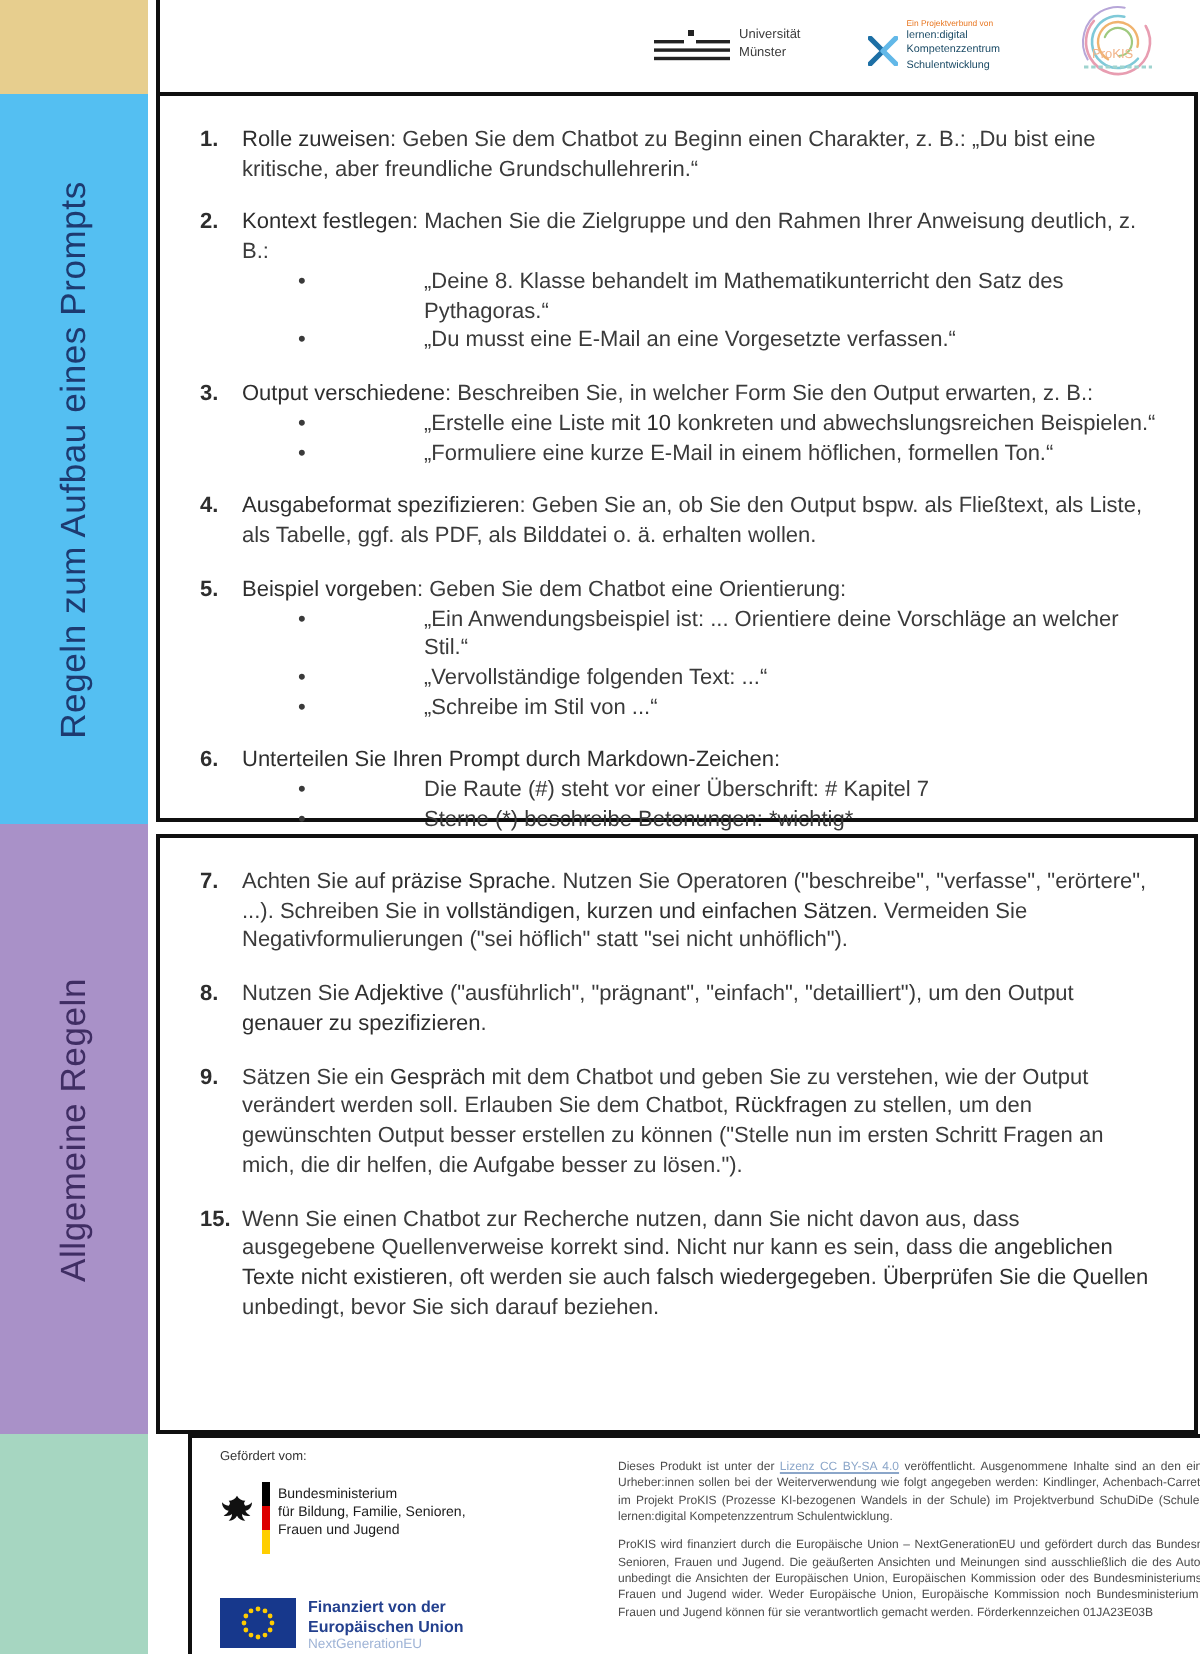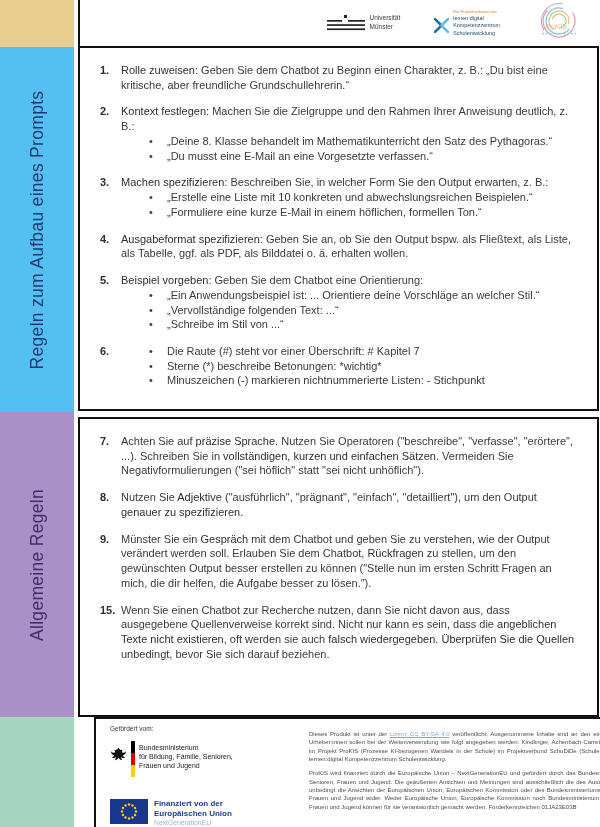--- a/index.html
+++ b/index.html
@@ -25,21 +25,21 @@
   .box2{top:417px;height:300px;}
   .footer-box{position:absolute;left:78px;top:717px;width:557px;height:110px;box-sizing:border-box;
               border-left:2px solid #101010;border-top:2px solid #101010;border-right:2px solid #101010;
               background:#fff;margin-left:16px;}
   
   .rule-item{display:flex;margin-bottom:12px;}
   .rule-num{flex:none;width:21px;font-weight:bold;color:#2e2e2e;}
   .rule-body{flex:1;padding-right:2px;}
   .bullet-line{display:flex;margin-left:28px;}
   .bullet-dot{flex:none;width:18px;}
-  .bullet-text{flex:1;}
+  .bullet-text{flex:1;margin-left:45px;}
   b{font-weight:normal;color:#2e2e2e;}
   
   .uni-logo{display:flex;align-items:center;gap:5px;}
   .uni-text{font-size:6.5px;line-height:1.35;color:#3c3c3c;}
   .lernen-logo{display:flex;flex-direction:column;}
   .lernen-pre{font-size:4.2px;color:#e87722;margin-left:19px;margin-bottom:1px;}
   .lernen-row{display:flex;align-items:center;gap:4px;}
   .lernen-text{font-size:5.4px;line-height:1.3;color:#1b4b66;}
   .prokis-wrap{position:relative;width:50px;height:44px;}
   
@@ -126,21 +126,21 @@
         <div class="rule-body"><b>Kontext festlegen</b><span>: Machen Sie die Zielgruppe und den Rahmen Ihrer Anweisung deutlich, z. B.:</span><div class="bullet-line">
             <div class="bullet-dot">•</div>
             <div class="bullet-text"><span>„Deine 8. Klasse behandelt im Mathematikunterricht den Satz des Pythagoras.“</span></div>
           </div><div class="bullet-line">
             <div class="bullet-dot">•</div>
             <div class="bullet-text"><span>„Du musst eine E-Mail an eine Vorgesetzte verfassen.“</span></div>
           </div></div>
       </div>
       <div class="rule-item">
         <div class="rule-num">3.</div>
-        <div class="rule-body"><b>Machen spezifizieren</b><span>: Beschreiben Sie, in welcher Form Sie den Output erwarten, z. B.:</span><div class="bullet-line">
+        <div class="rule-body"><b>Output verschiedene</b><span>: Beschreiben Sie, in welcher Form Sie den Output erwarten, z. B.:</span><div class="bullet-line">
             <div class="bullet-dot">•</div>
             <div class="bullet-text"><span>„Erstelle eine Liste mit </span><b>10</b><span> konkreten und abwechslungsreichen Beispielen.“</span></div>
           </div><div class="bullet-line">
             <div class="bullet-dot">•</div>
             <div class="bullet-text"><span>„Formuliere eine kurze E-Mail in einem höflichen, formellen Ton.“</span></div>
           </div></div>
       </div>
       <div class="rule-item">
         <div class="rule-num">4.</div>
         <div class="rule-body"><b>Ausgabeformat spezifizieren</b><span>: Geben Sie an, ob Sie den Output bspw. als Fließtext, als Liste, als Tabelle, ggf. als PDF, als Bilddatei o. ä. erhalten wollen.</span></div>
@@ -153,21 +153,21 @@
           </div><div class="bullet-line">
             <div class="bullet-dot">•</div>
             <div class="bullet-text"><span>„Vervollständige folgenden Text: ...“</span></div>
           </div><div class="bullet-line">
             <div class="bullet-dot">•</div>
             <div class="bullet-text"><span>„Schreibe im Stil von ...“</span></div>
           </div></div>
       </div>
       <div class="rule-item">
         <div class="rule-num">6.</div>
-        <div class="rule-body"><div class="bullet-line">
+        <div class="rule-body"><b>Unterteilen Sie Ihren Prompt durch Markdown-Zeichen:</b><div class="bullet-line">
             <div class="bullet-dot">•</div>
             <div class="bullet-text"><span>Die Raute (#) steht vor einer Überschrift: # Kapitel 7</span></div>
           </div><div class="bullet-line">
             <div class="bullet-dot">•</div>
             <div class="bullet-text"><span>Sterne (*) beschreibe Betonungen: *wichtig*</span></div>
           </div><div class="bullet-line">
             <div class="bullet-dot">•</div>
             <div class="bullet-text"><span>Minuszeichen (-) markieren nichtnummerierte Listen: - Stichpunkt</span></div>
           </div></div>
       </div>
@@ -177,21 +177,21 @@
       <div class="rule-item">
         <div class="rule-num">7.</div>
         <div class="rule-body"><span>Achten Sie auf </span><b>präzise Sprache</b><span>. Nutzen Sie Operatoren ("beschreibe", "verfasse", "erörtere", ...). Schreiben Sie in </span><b>vollständigen, kurzen und einfachen Sätzen.</b><span> Vermeiden Sie Negativformulierungen ("sei höflich" statt "sei nicht unhöflich").</span></div>
       </div>
       <div class="rule-item">
         <div class="rule-num">8.</div>
         <div class="rule-body"><span>Nutzen Sie </span><b>Adjektive</b><span> ("ausführlich", "prägnant", "einfach", "detailliert"), um den Output </span><b>genauer zu spezifizieren</b><span>.</span></div>
       </div>
       <div class="rule-item">
         <div class="rule-num">9.</div>
-        <div class="rule-body"><span>Münster Sie ein </span><b>Gespräch</b><span> mit dem Chatbot und geben Sie zu verstehen, wie der Output verändert werden soll. Erlauben Sie dem Chatbot, </span><b>Rückfragen</b><span> zu stellen, um den gewünschten Output besser erstellen zu können ("Stelle nun im ersten Schritt Fragen an mich, die dir helfen, die Aufgabe besser zu lösen.").</span></div>
+        <div class="rule-body"><span>Sätzen Sie ein </span><b>Gespräch</b><span> mit dem Chatbot und geben Sie zu verstehen, wie der Output verändert werden soll. Erlauben Sie dem Chatbot, </span><b>Rückfragen</b><span> zu stellen, um den gewünschten Output besser erstellen zu können ("Stelle nun im ersten Schritt Fragen an mich, die dir helfen, die Aufgabe besser zu lösen.").</span></div>
       </div>
       <div class="rule-item">
         <div class="rule-num">15.</div>
         <div class="rule-body"><span>Wenn Sie einen Chatbot zur Recherche nutzen, dann Sie nicht davon aus, dass ausgegebene Quellenverweise korrekt sind. Nicht nur kann es sein, dass die </span><b>angeblichen Texte nicht existieren</b><span>, oft werden sie auch </span><b>falsch wiedergegeben</b><span>. </span><b>Überprüfen Sie die Quellen</b><span> unbedingt, bevor Sie sich darauf beziehen.</span></div>
       </div>
     </div>
 
   <div class="footer-box">
     <div class="funded-label">Gefördert vom:</div>
 

